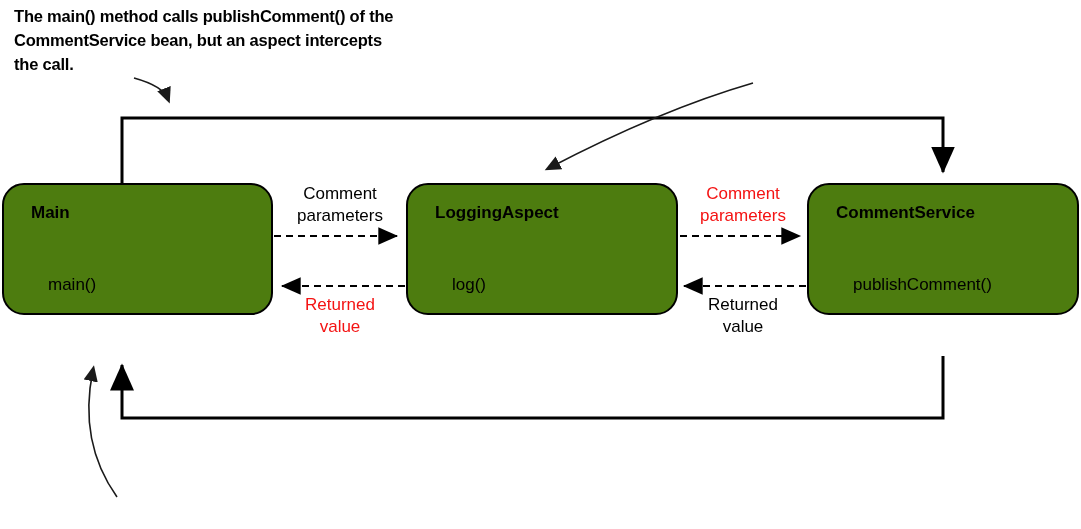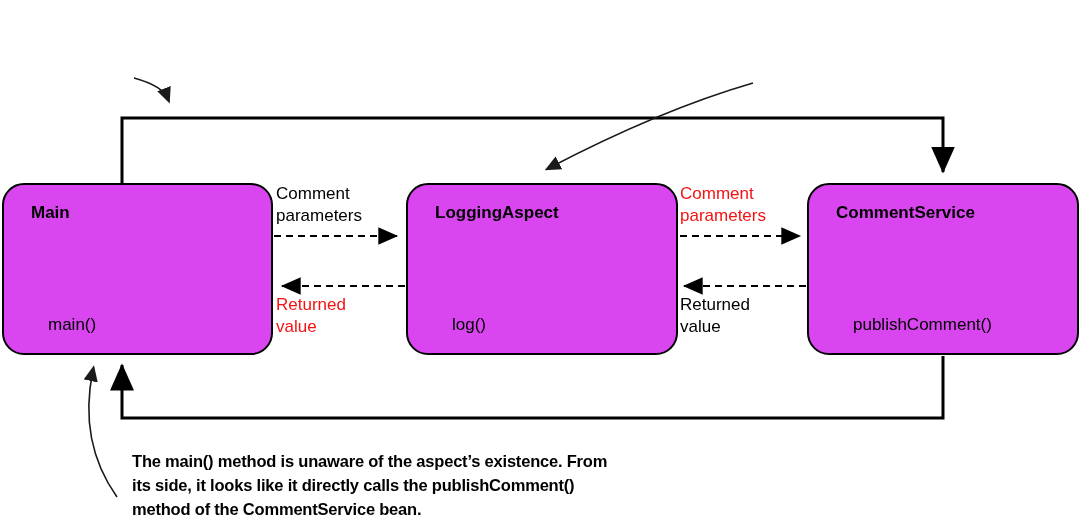--- a/index.html
+++ b/index.html
@@ -31,23 +31,23 @@
   #callout-top-left  { left: 14px;  top: 4px;  width: 500px; }
   #callout-top-right { left: 660px; top: 2px;  width: 400px; }
   #callout-bottom    { left: 132px; top: 449px; width: 640px; }
 
   
   .box {
     position: absolute;
     box-sizing: border-box;
     border: 2.4px solid #000000;
     border-radius: 22px;
-    background: #d946ef;
+    background: #4d7c0f;
     top: 183px;
-    height: 172px;
+    height: 132px;
   }
   #box-main           { left: 2px;   width: 271px; }
   #box-loggingaspect  { left: 406px; width: 272px; }
   #box-commentservice { left: 807px; width: 272px; }
 
   .box-title {
     position: absolute;
     left: 27px;
     top: 18px;
     font-size: 17px;
@@ -63,20 +63,21 @@
     font-weight: normal;
     color: #000000;
     white-space: nowrap;
   }
 
   
   .edge-label {
     position: absolute;
     font-size: 17px;
     line-height: 22px;
+    text-align: center;
     white-space: pre-line;
     color: #000000;
   }
   .edge-label.red { color: #f41313; }
 
   #lbl-l-params  { left: 276px; top: 183px; width: 128px; }
   #lbl-l-return  { left: 276px; top: 294px; width: 128px; }
   #lbl-r-params  { left: 680px; top: 183px; width: 126px; }
   #lbl-r-return  { left: 680px; top: 294px; width: 126px; }
 
@@ -138,25 +139,25 @@
 
     <g>
       <path d="M753,83 Q660,110 549,168" fill="none" stroke="#1a1a1a" stroke-width="1.6" marker-end="url(#arrow-thin)"></path>
     </g>
 
     <g>
       <path d="M117,497 Q78,442 93,370" fill="none" stroke="#1a1a1a" stroke-width="1.6" marker-end="url(#arrow-thin)"></path>
     </g>
   </svg>
 
+  <div class="callout" id="callout-top-left">The main() method calls publishComment() of the
+CommentService bean, but an aspect intercepts
+the call.</div>
 
 
-  <div class="callout" id="callout-bottom">The main() method is unaware of the aspect’s existence. From
-its side, it looks like it directly calls the publishComment()
-method of the CommentService bean.</div>
 
   <div class="box" id="box-main">
     <div class="box-title">Main</div>
     <div class="box-method">main()</div>
   </div>
 
   <div class="box" id="box-commentservice">
     <div class="box-title">CommentService</div>
     <div class="box-method">publishComment()</div>
   </div>

